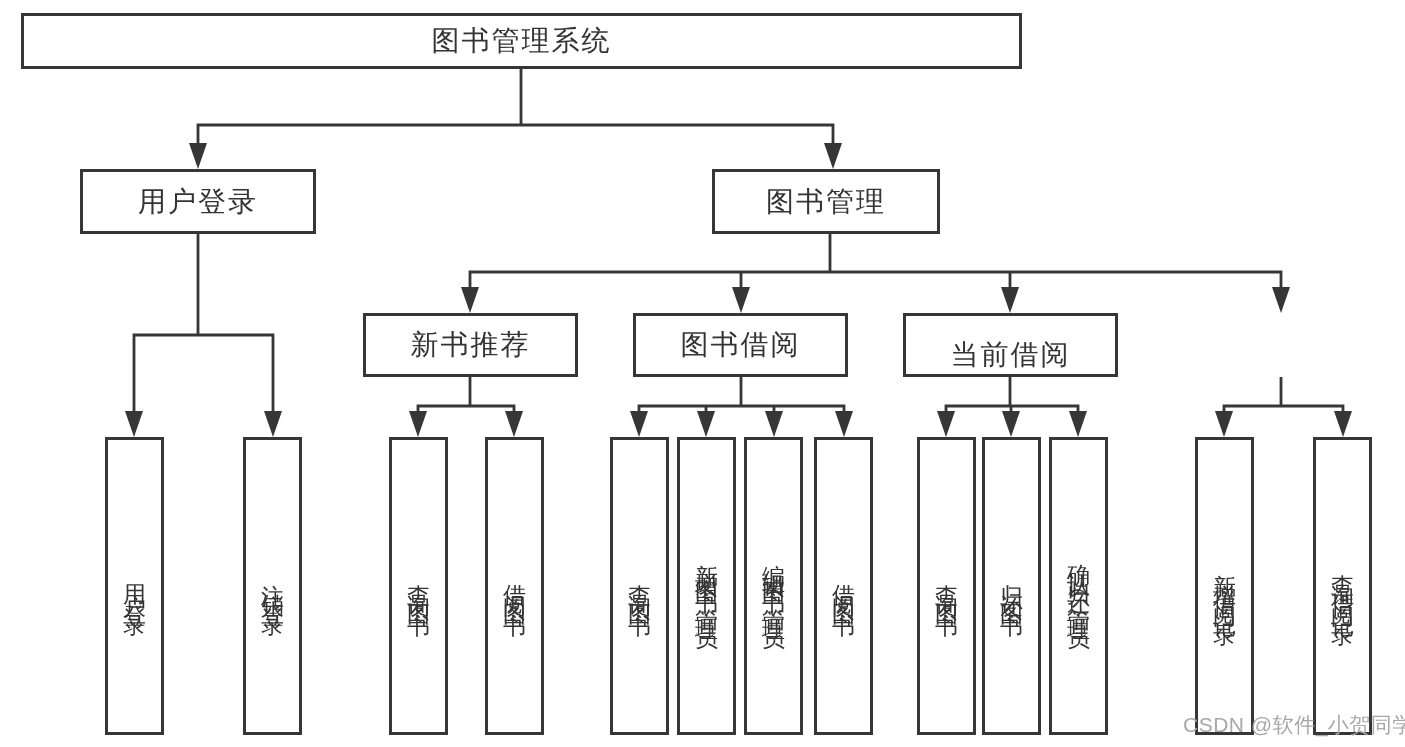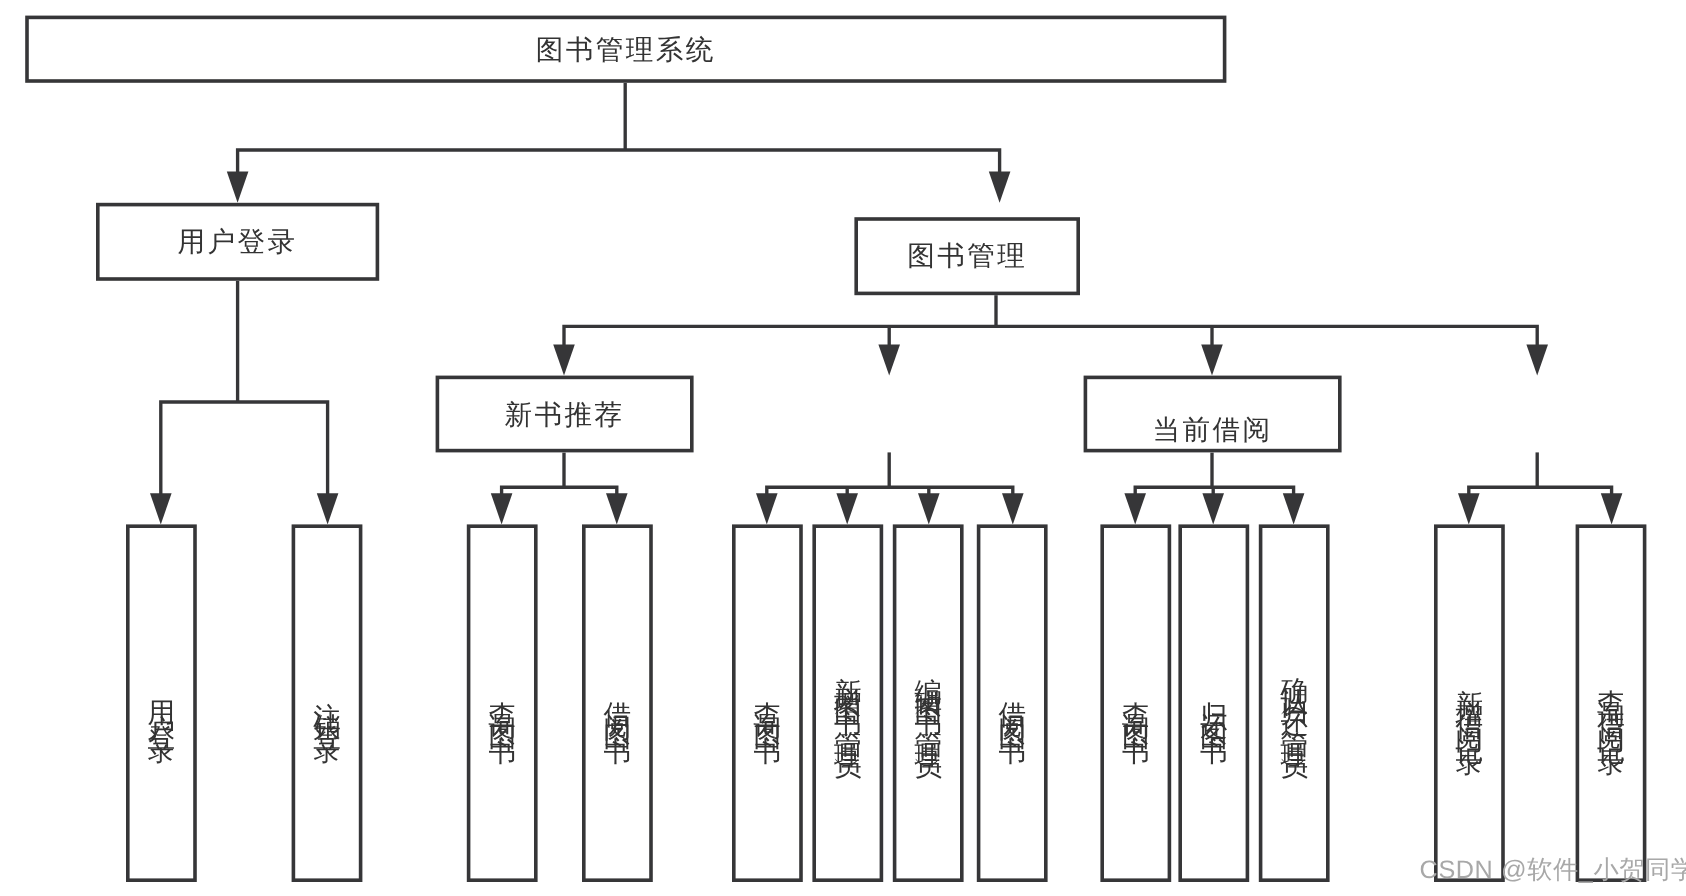--- a/index.html
+++ b/index.html
@@ -27,21 +27,21 @@
     box-sizing: border-box;
     border: 3px solid #363638;
     background: #ffffff;
     display: flex;
     align-items: center;
     justify-content: center;
     z-index: 2;
     color: #333333;
   }
   .node .lbl {
-    font-size: 23px;
+    font-size: 28px;
     letter-spacing: 2px;
     color: #333333;
     white-space: nowrap;
   }
   .h-node .lbl { text-align: center; }
   .leaf {
     width: 59px;
     top: 437px;
     height: 298px;
   }
@@ -51,21 +51,21 @@
     letter-spacing: 10px;
     font-size: 23px;
     line-height: 1;
     white-space: nowrap;
   }
   .leaf .lbl.tight { letter-spacing: 9px; }
   
   #n-root { left: 21px; top: 13px; width: 1001px; height: 56px; }
   
   #n-userlogin { left: 80px;  top: 169px; width: 236px; height: 65px; }
-  #n-bookmgmt  { left: 712px; top: 169px; width: 188px; height: 65px; margin-top: 12px; }
+  #n-bookmgmt  { left: 712px; top: 169px; width: 228px; height: 65px; }
   
   .l3 { top: 313px; width: 215px; height: 64px; }
   #n-newbook   { left: 363px; }
   #n-borrow    { left: 633px; }
   #n-current   { left: 903px; align-items: flex-end; }
   #n-records   { left: 1173px; }
   
   #lf-0  { left: 105px; }
   #lf-1  { left: 243px; }
   #lf-2  { left: 389px; }
@@ -157,20 +157,23 @@
   <div class="node h-node" id="n-userlogin">
     <span class="lbl">用户登录</span>
   </div>
   <div class="node h-node" id="n-bookmgmt">
     <span class="lbl">图书管理</span>
   </div>
 
   <div class="node h-node l3" id="n-newbook">
     <span class="lbl">新书推荐</span>
   </div>
+  <div class="node h-node l3" id="n-borrow">
+    <span class="lbl">图书借阅</span>
+  </div>
   <div class="node h-node l3" id="n-current">
     <span class="lbl">当前借阅</span>
   </div>
 
   <div class="node leaf" id="lf-0">
     <span class="lbl">用户登录</span>
   </div>
   <div class="node leaf" id="lf-1">
     <span class="lbl">注销登录</span>
   </div>

